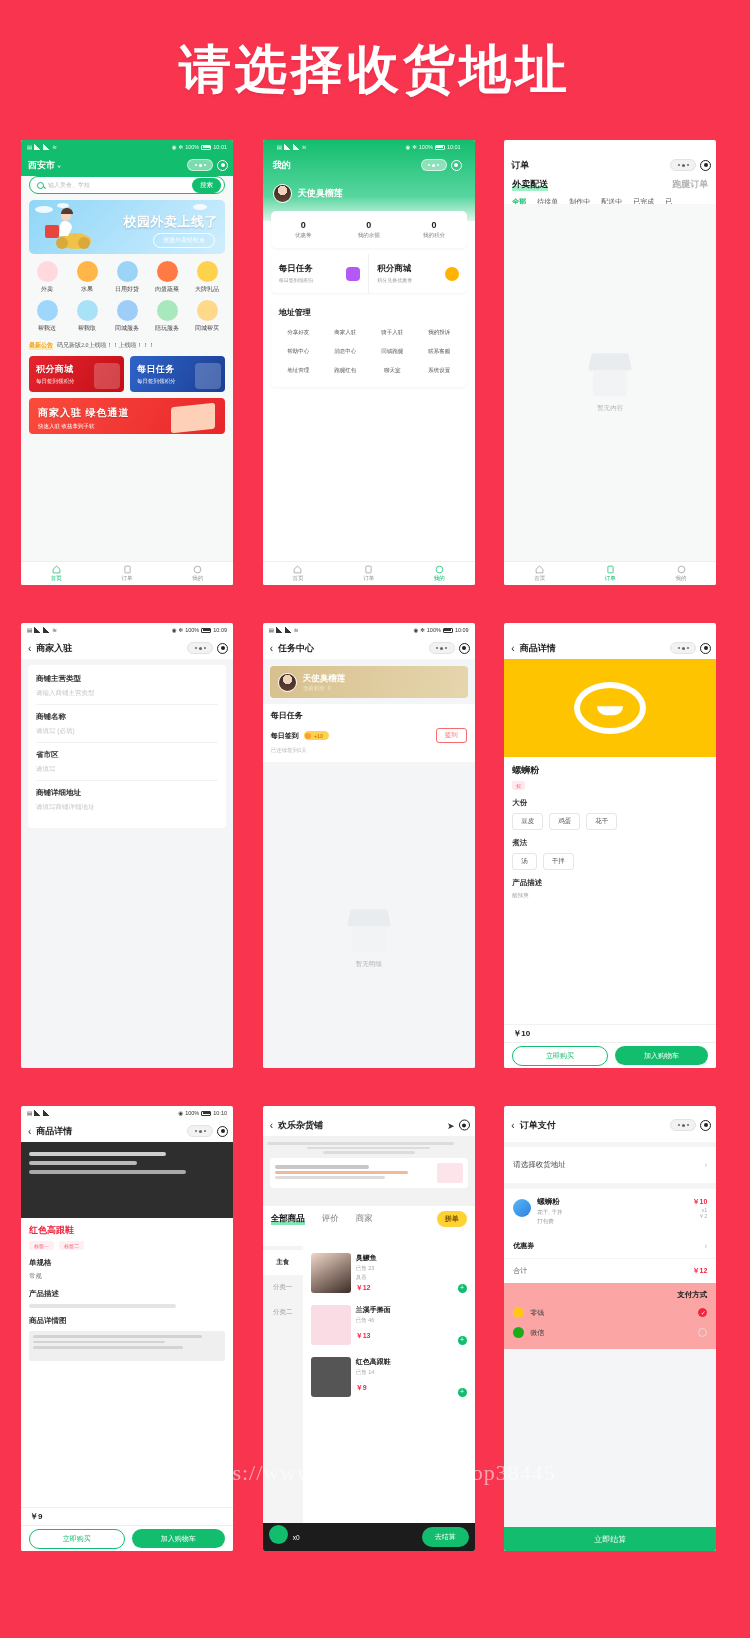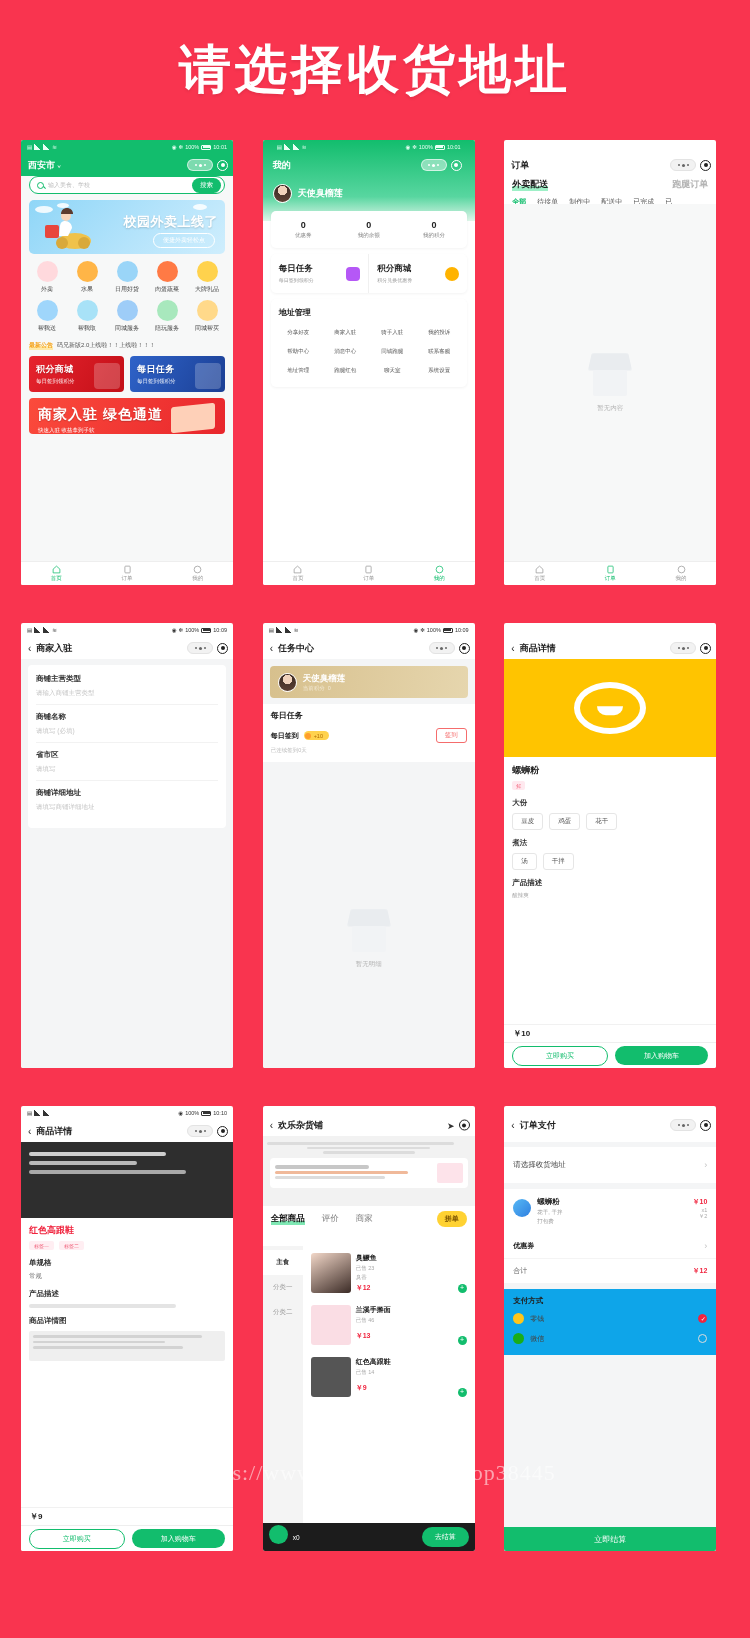--- a/index.html
+++ b/index.html
@@ -62,21 +62,21 @@
   .cap-target {
     width:11px; height:11px; border-radius:50%; border:1.2px solid #fff;
     display:flex; align-items:center; justify-content:center;
   }
   .navbar.white .cap-target { border-color:#222; }
   .cap-target:after { content:''; width:4px; height:4px; border-radius:50%; background:#fff; }
   .navbar.white .cap-target:after { background:#222; }
   
   .p1-top { background:#12bd6d; height:46px; position:relative; }
   .p1-body { position:absolute; left:0; right:0; top:36px; bottom:0;
-    background:#f7f8f8; padding:0 8px; }
+    background:#f7f8f8; padding:0 8px;font-family:Liberation Serif, serif; }
   .searchbar {
     height:18px; background:#fff; border-radius:10px; display:flex; align-items:center;
     padding:0 3px 0 7px; border:.6px solid #12bd6d;
   }
   .searchbar .mag { width:7px; height:7px; border:1px solid #12bd6d; border-radius:50%;
     position:relative; margin-right:4px; flex:none; }
   .searchbar .mag:after { content:''; position:absolute; width:3px; height:1px;
     background:#12bd6d; right:-2.5px; bottom:0; transform:rotate(45deg); }
   .searchbar .ph { flex:1; color:#bdbdbd; font-size:6px; }
   .search-btn { background:#12bd6d; color:#fff; font-size:6.5px; border-radius:9px;
@@ -105,21 +105,21 @@
     padding:7px 0 0 7px; color:#fff; }
   .promo.red { background:linear-gradient(120deg,#e7242e,#c20f17); }
   .promo.blue { background:linear-gradient(120deg,#2f63c9,#1b3f94); }
   .promo b { font-size:9px; display:block; letter-spacing:.4px;
     text-shadow:0 1px 1px rgba(0,0,0,.2); }
   .promo i { font-size:5.5px; font-style:normal; opacity:.92; }
   .promo .blob { position:absolute; right:4px; bottom:3px; width:26px; height:26px;
     border-radius:4px; background:rgba(255,255,255,.22); }
   .wide-promo { margin-top:6px; height:36px; border-radius:4px; color:#fff;
     background:linear-gradient(120deg,#fb4b3c,#e8262c); position:relative; padding:8px 0 0 9px; }
-  .wide-promo b { font-size:14px; letter-spacing:1px; text-shadow:0 1px 1px rgba(0,0,0,.2); }
+  .wide-promo b { font-size:10px; letter-spacing:1px; text-shadow:0 1px 1px rgba(0,0,0,.2); }
   .wide-promo i { font-style:normal; font-size:5.5px; display:block; margin-top:3px; }
   .wide-promo .laptop { position:absolute; right:10px; bottom:3px; width:44px; height:26px;
     background:#ffd9c0; border-radius:3px; transform:skewY(-6deg); opacity:.95; }
   
   .tabbar {
     position:absolute; left:0; right:0; bottom:0; height:24px; background:#fff;
     border-top:.6px solid #eee; display:flex;
   }
   .tabitem { flex:1; display:flex; flex-direction:column; align-items:center;
     justify-content:center; gap:1.5px; font-size:5.5px; color:#9a9a9a; }
@@ -263,21 +263,21 @@
   .pay-item .pi-img { width:18px; height:18px; border-radius:50%;
     background:linear-gradient(135deg,#57b9f5,#2f7fe0); flex:none; }
   .pay-item b { font-size:7.5px; color:#222; }
   .pay-item span { font-size:5.5px; color:#999; display:block; margin-top:2px; }
   .pay-right { margin-left:auto; text-align:right; }
   .pay-right .pr1 { font-size:7px; color:#f0253f; font-weight:bold; }
   .pay-right .pr2 { font-size:5.5px; color:#aaa; }
   .pay-line { background:#fff; display:flex; justify-content:space-between;
     padding:7px 9px; border-top:.6px solid #f4f4f4; font-size:7px; color:#666; }
   .pay-line .v { color:#f0253f; font-weight:bold; }
-  .paym { background:#0ea5e9; margin-top:6px; padding:7px 9px 9px; }
+  .paym { background:#fca5a5; padding:7px 9px 9px;text-align:right; }
   .paym h4 { font-size:7.5px; color:#222; }
   .paym-row { display:flex; align-items:center; gap:6px; padding:7px 0 2px; }
   .paym-row .pm-ico { width:11px; height:11px; border-radius:50%; }
   .paym-row span { font-size:7px; color:#444; }
   .radio { margin-left:auto; width:9px; height:9px; border-radius:50%;
     border:.8px solid #ddd; }
   .radio.on { background:#f0253f; border-color:#f0253f; position:relative; }
   .radio.on:after { content:'✓'; color:#fff; font-size:6px; position:absolute;
     left:1.5px; top:-.5px; }
   .paybar { position:absolute; left:0; right:0; bottom:0; height:24px; background:#12bd6d;

